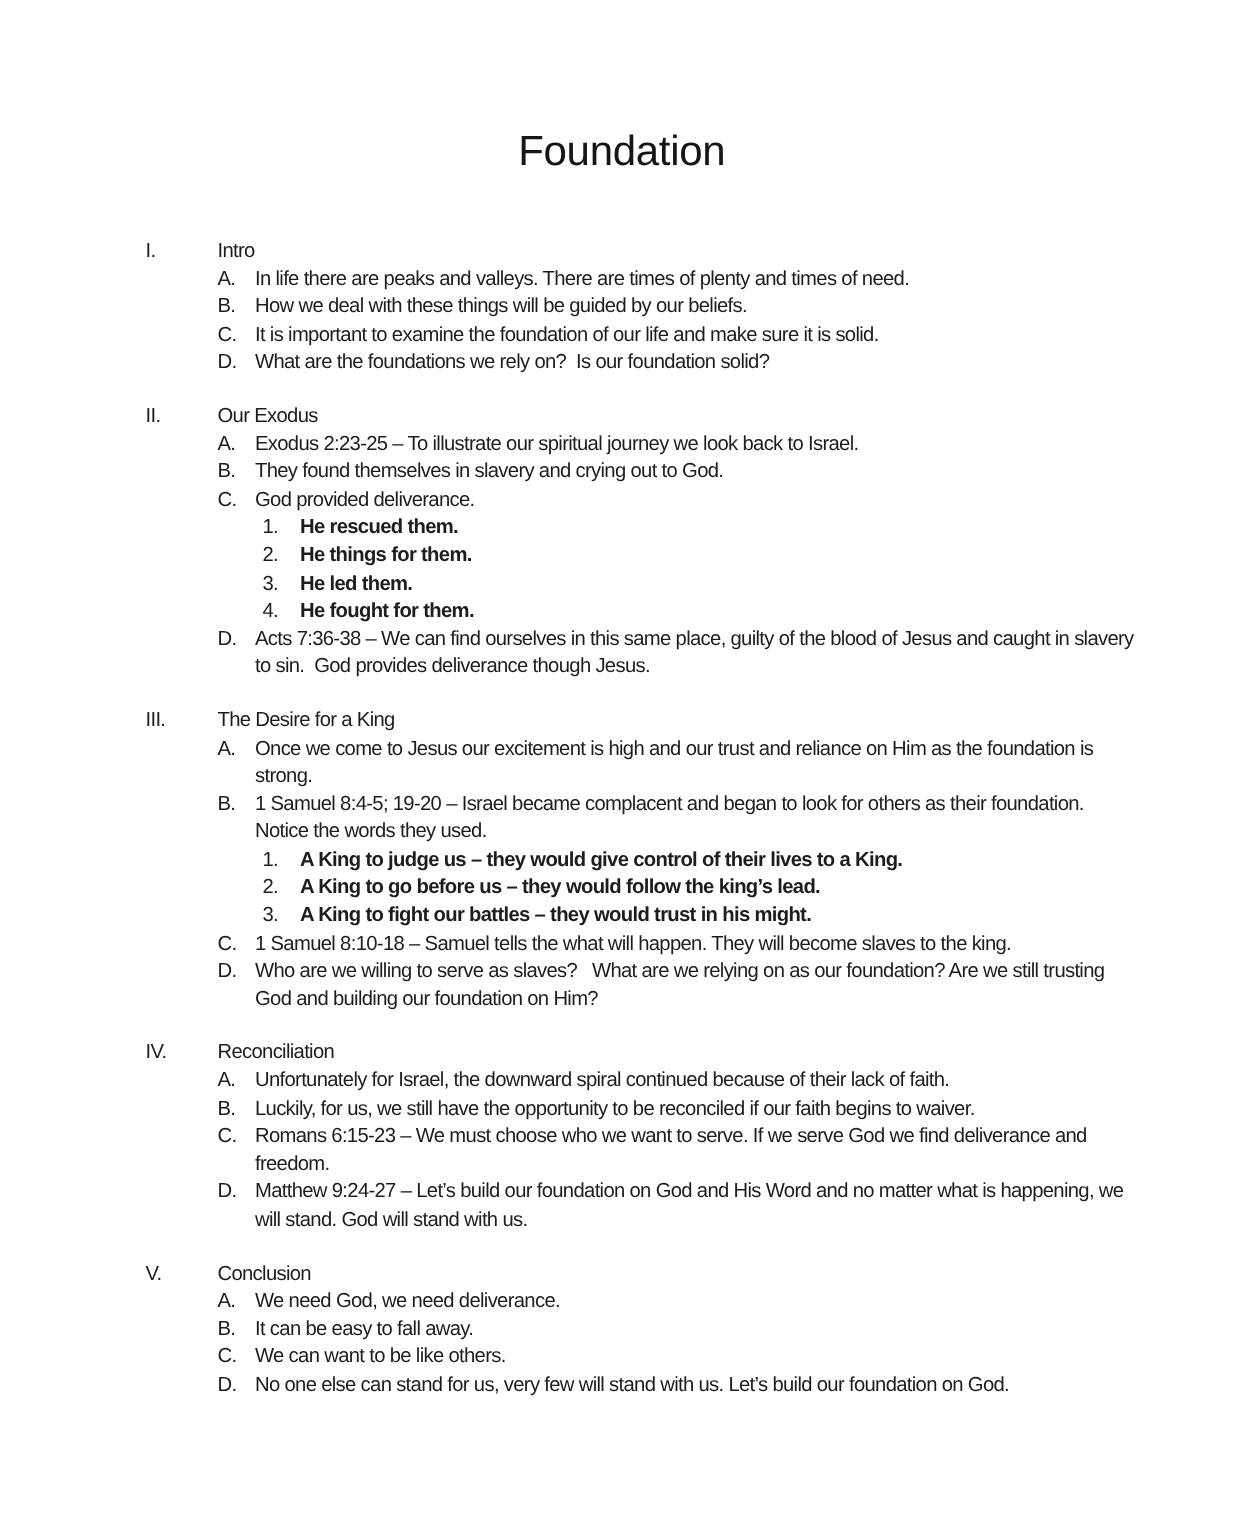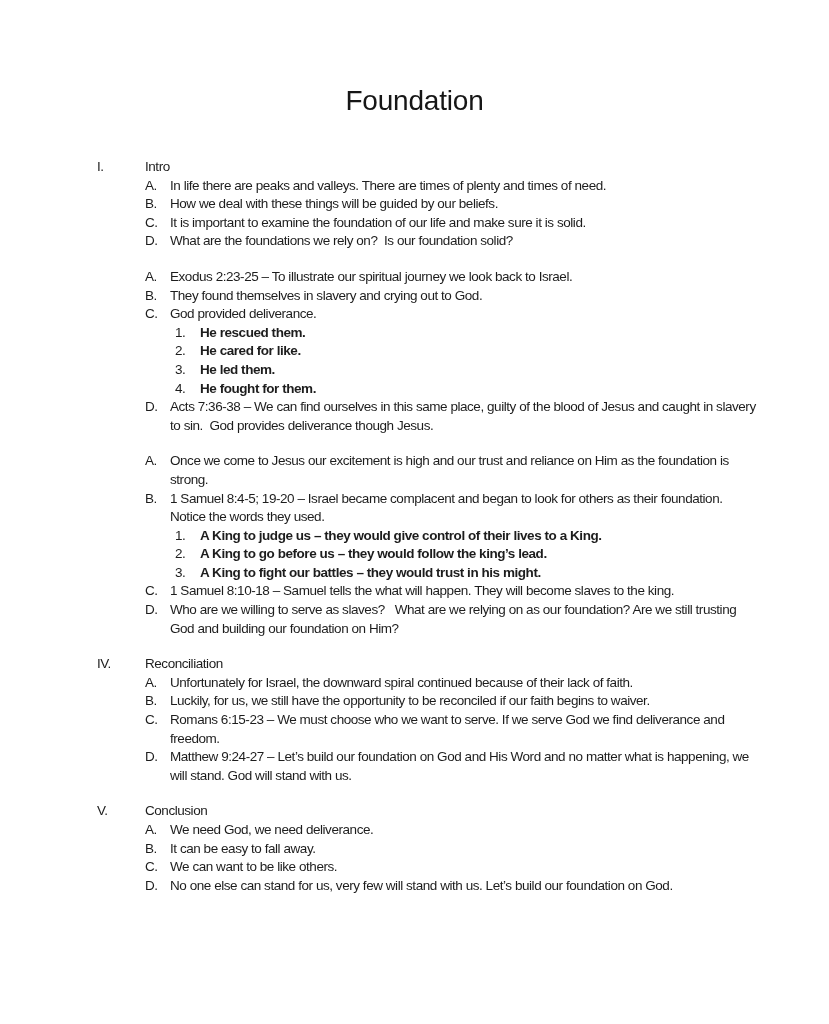--- a/index.html
+++ b/index.html
@@ -71,55 +71,63 @@
         <span class="marker">C.</span>
         <span class="text">It is important to examine the foundation of our life and make sure it is solid.</span>
       </div>
       <div class="item">
         <span class="marker">D.</span>
         <span class="text">What are the foundations we rely on?  Is our foundation solid?</span>
       </div>
     </div>
 
     <div class="section">
+      <div class="sec-head">
+        <span class="numeral">II.</span>
+        <span class="heading">Our Exodus</span>
+      </div>
       <div class="item">
         <span class="marker">A.</span>
         <span class="text">Exodus 2:23-25 – To illustrate our spiritual journey we look back to Israel.</span>
       </div>
       <div class="item">
         <span class="marker">B.</span>
         <span class="text">They found themselves in slavery and crying out to God.</span>
       </div>
       <div class="item">
         <span class="marker">C.</span>
         <span class="text">God provided deliverance.</span>
       </div>
       <div class="subitem">
         <span class="marker">1.</span>
         <span class="text">He rescued them.</span>
       </div>
       <div class="subitem">
         <span class="marker">2.</span>
-        <span class="text">He cared for like.</span>
+        <span class="text">He things for them.</span>
       </div>
       <div class="subitem">
         <span class="marker">3.</span>
         <span class="text">He led them.</span>
       </div>
       <div class="subitem">
         <span class="marker">4.</span>
         <span class="text">He fought for them.</span>
       </div>
       <div class="item">
         <span class="marker">D.</span>
         <span class="text">Acts 7:36-38 – We can find ourselves in this same place, guilty of the blood of Jesus and caught in slavery to sin.  God provides deliverance though Jesus.</span>
       </div>
     </div>
 
     <div class="section">
+      <div class="sec-head">
+        <span class="numeral">III.</span>
+        <span class="heading">The Desire for a King</span>
+      </div>
       <div class="item">
         <span class="marker">A.</span>
         <span class="text">Once we come to Jesus our excitement is high and our trust and reliance on Him as the foundation is strong.</span>
       </div>
       <div class="item">
         <span class="marker">B.</span>
         <span class="text">1 Samuel 8:4-5; 19-20 – Israel became complacent and began to look for others as their foundation. Notice the words they used.</span>
       </div>
       <div class="subitem">
         <span class="marker">1.</span>

